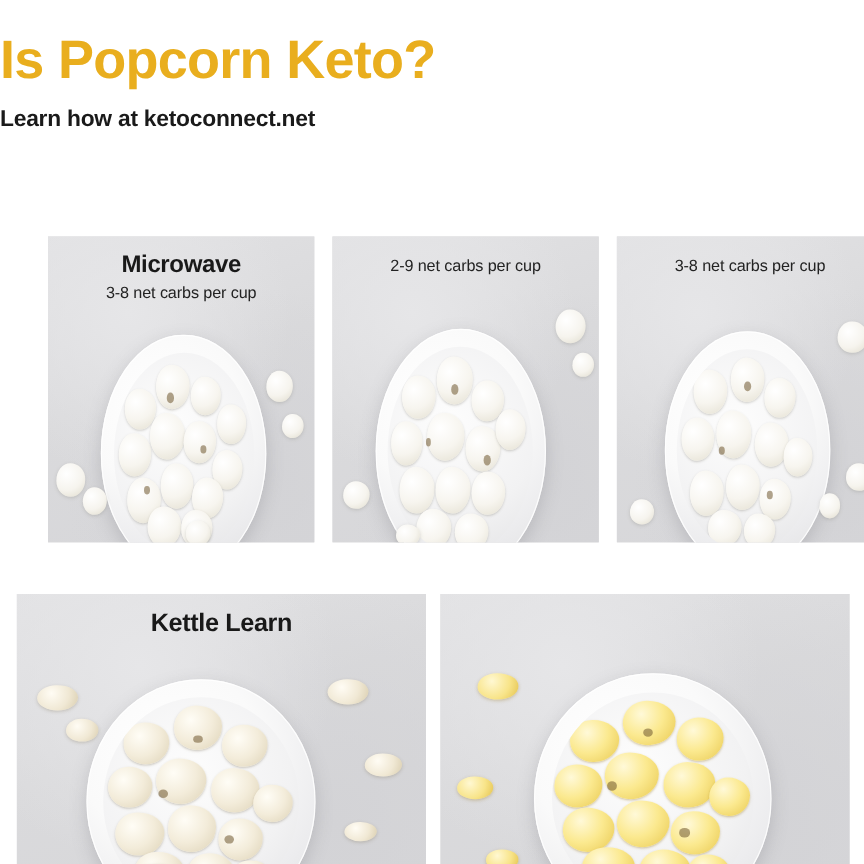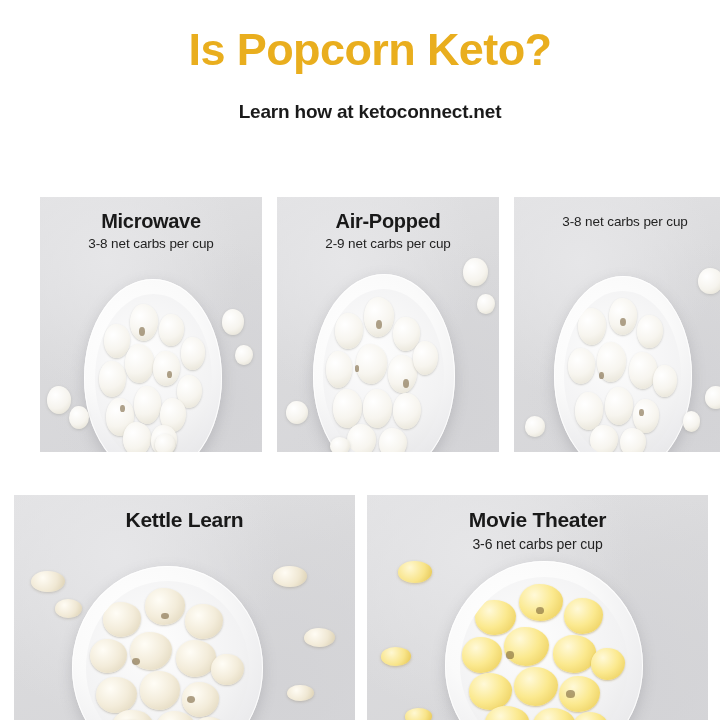--- a/index.html
+++ b/index.html
@@ -7,31 +7,31 @@
   body {
     background:#ffffff;
     font-family:"Liberation Sans", sans-serif;
     overflow:hidden;
     -webkit-font-smoothing:antialiased;
   }
 
   .infographic { position:relative; width:720px; height:720px; background:#fff; }
 
   
-  .header { padding-top:26px; text-align:center;padding-left:20px; }
+  .header { padding-top:26px; text-align:left; }
   .title {
     font-size:45px; font-weight:bold; letter-spacing:-0.6px;
     color:#e9ae1e; line-height:1.05;
   }
   .subtitle {
     margin-top:17px; font-size:19.5px; color:#2e2e2e;
     font-weight:400; letter-spacing:-0.2px;
   }
   .cta {
-    margin-top:28px; font-size:19px; color:#1a1a1a;
+    margin-top:16px; font-size:19px; color:#1a1a1a;
     font-weight:bold; letter-spacing:-0.2px;
   }
 
   
   .grid { position:absolute; left:0; top:197px; width:720px; }
   .row { display:flex; width:720px; }
   .row-top { padding:0 12px; gap:15px; height:287px;margin-left:28px; }
   .row-bottom { padding:11px 12px 0 14px; gap:12px; height:248px; }
 
   .card {
@@ -179,21 +179,20 @@
             </div>
           </div>
           <div class="pal-white">
             <div class="loose" style="left:84%;top:24%;width:11%;height:11%;"></div>
             <div class="loose" style="left:90%;top:38%;width:8%;height:8%;"></div>
             <div class="loose" style="left:4%;top:80%;width:10%;height:9%;"></div>
             <div class="loose" style="left:24%;top:94%;width:9%;height:7%;"></div>
           </div>
         </div>
         <div class="card-head">
-          <div class="card-name">Air-Popped</div>
           <div class="card-carbs">2-9 net carbs per cup</div>
         </div>
       </div>
 
       <div class="card">
         <div class="photo">
           <div class="backdrop"></div>
           <div class="bowl" style="left:18%;top:31%;width:62%;height:78%;">
             <div class="bowl-inner">
               <div class="kernels pal-white">
@@ -296,22 +295,18 @@
                 <div class="speck" style="left:38%;top:85%;width:4%;height:3%;"></div>
               </div>
             </div>
           </div>
           <div class="pal-butter">
             <div class="loose" style="left:9%;top:28%;width:10%;height:9%;"></div>
             <div class="loose" style="left:4%;top:64%;width:9%;height:8%;"></div>
             <div class="loose" style="left:11%;top:90%;width:8%;height:7%;"></div>
           </div>
         </div>
-        <div class="card-head">
-          <div class="card-name">Movie Theater</div>
-          <div class="card-carbs">3-6 net carbs per cup</div>
-        </div>
       </div>
 
     </div>
 
   </div>
 </div>
 
 </body></html>

